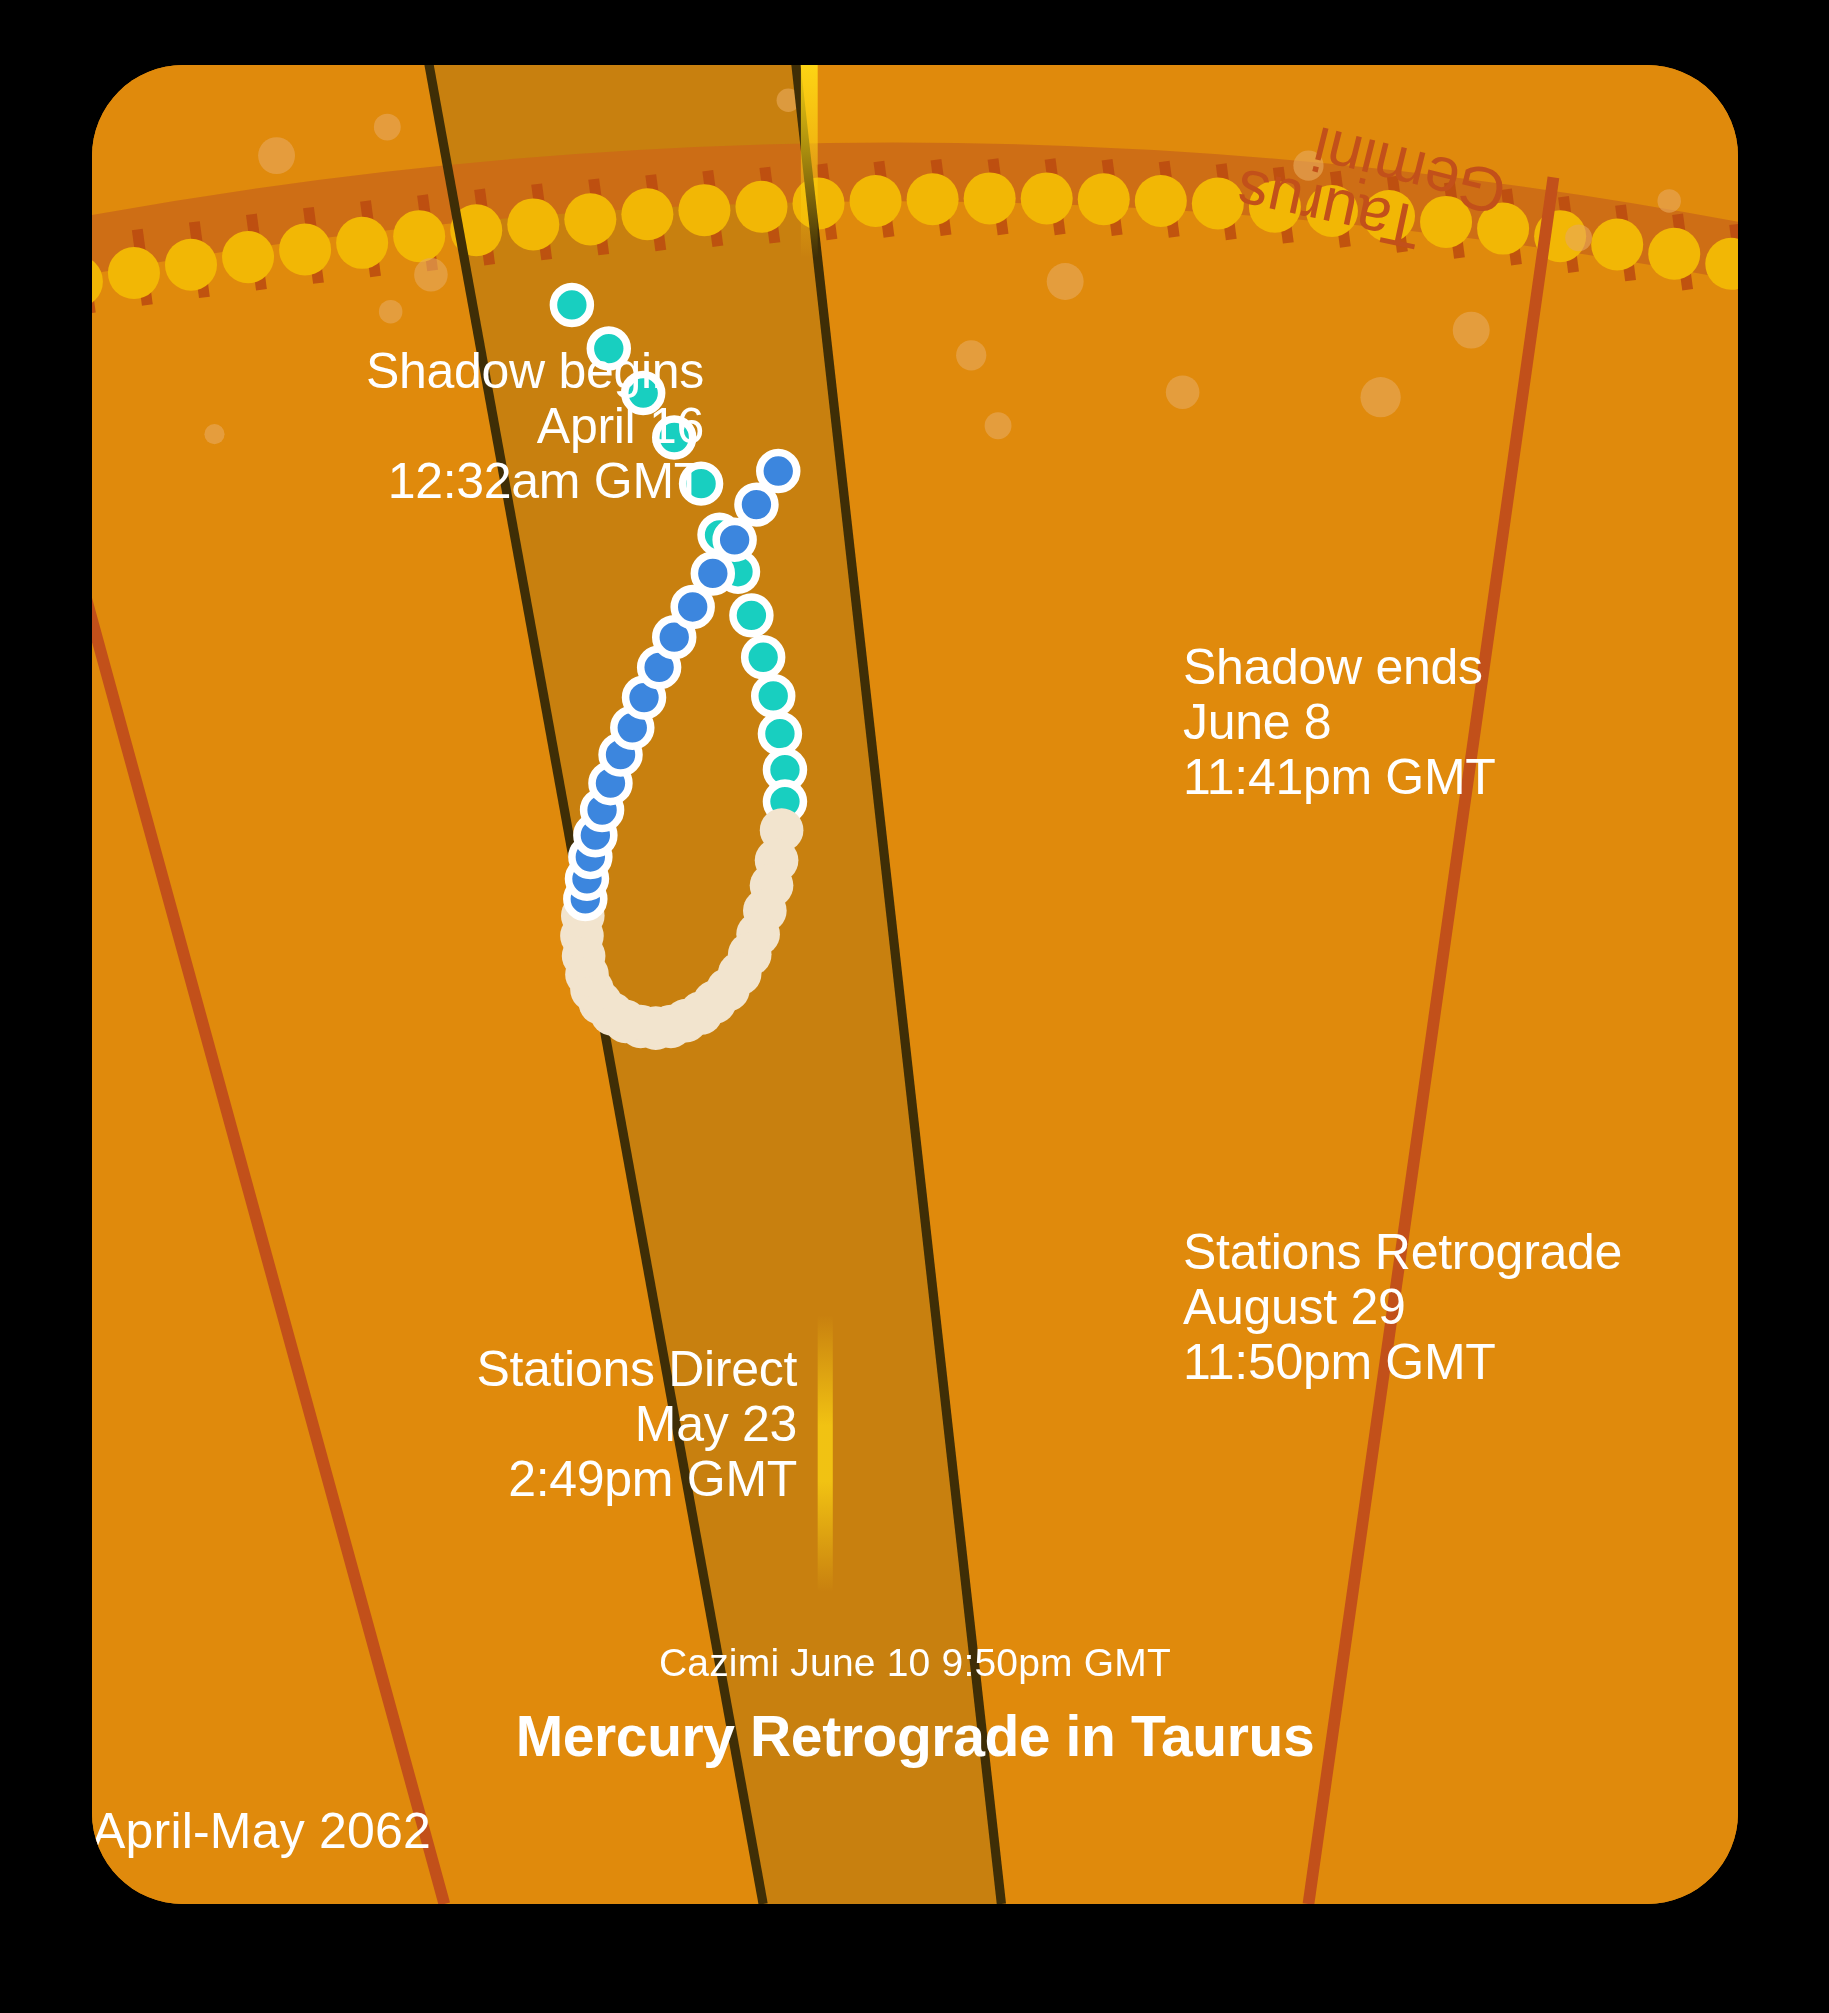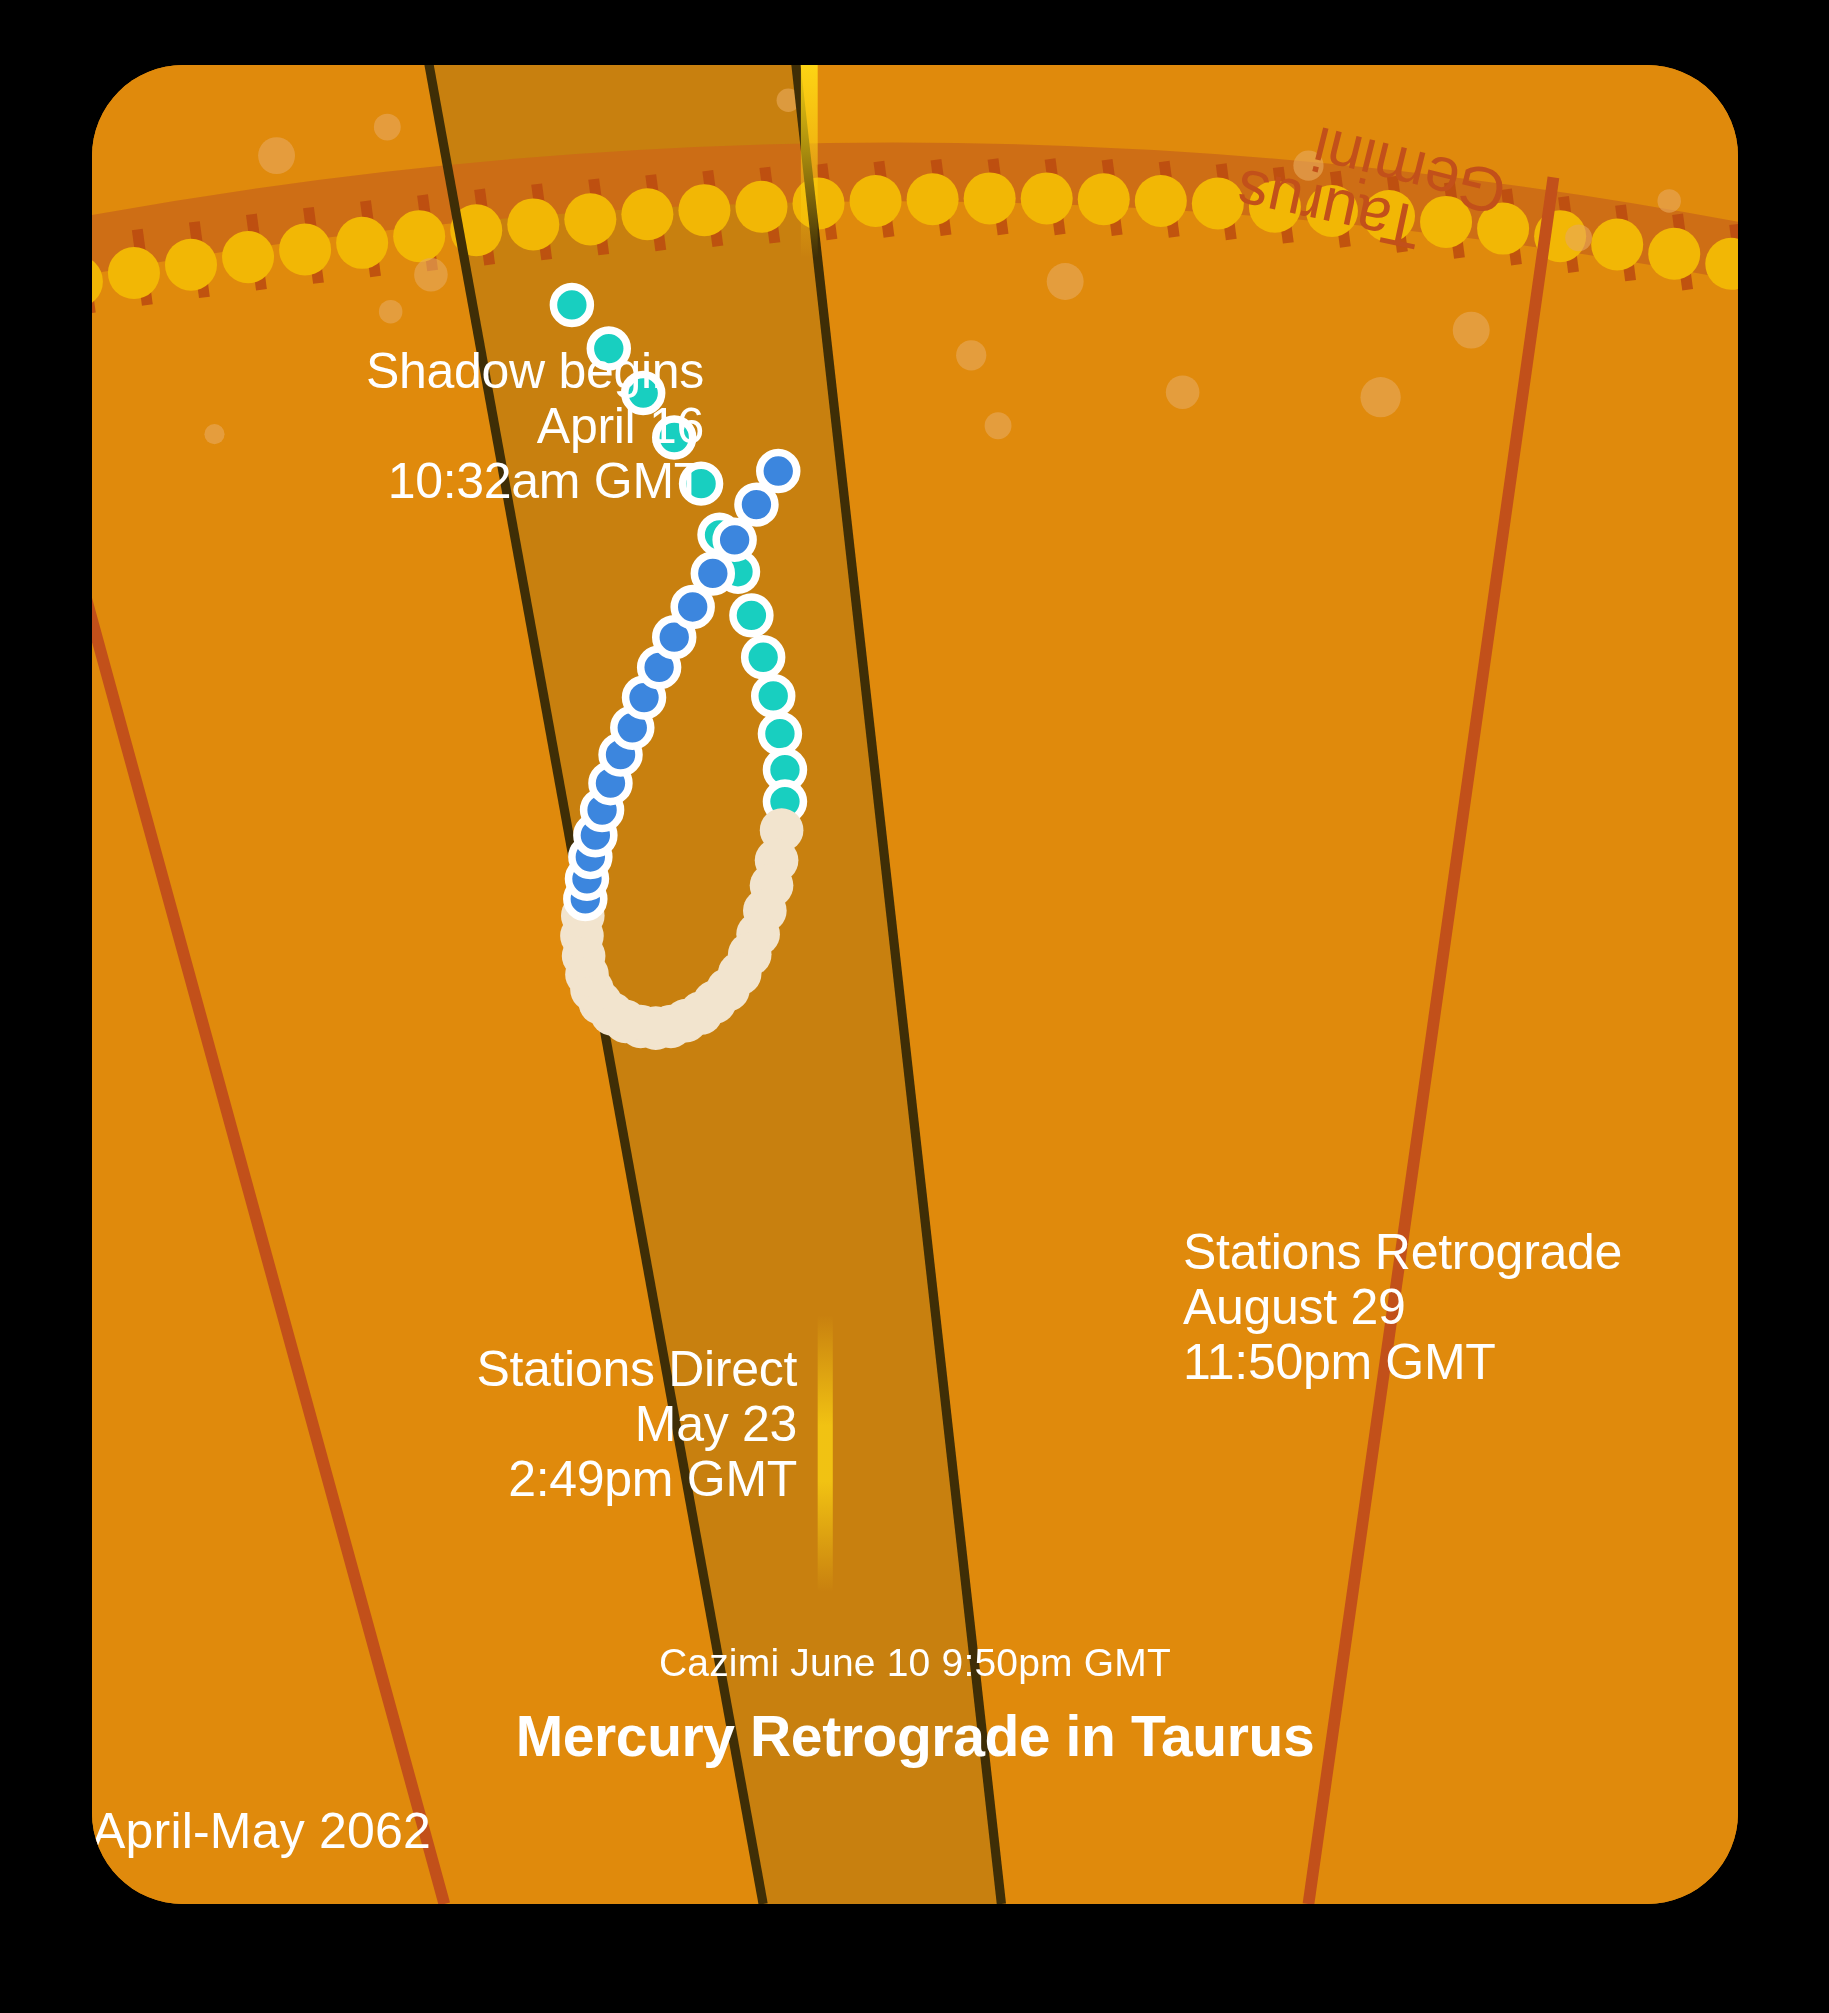--- a/index.html
+++ b/index.html
@@ -263,22 +263,25 @@
           <circle cx="740" cy="606" r="22"></circle>
           <circle cx="766" cy="566" r="22"></circle>
           <circle cx="792" cy="524" r="22"></circle>
           <circle cx="818" cy="484" r="22"></circle>
         </g>
       </g>
     </svg>
 
     <div class="callout right" id="shadow-begins">Shadow begins
 April 16
-10:32am GMT</div>
-
+12:32am GMT</div>
+
+    <div class="callout left" id="shadow-ends">Shadow ends
+June 8
+11:41pm GMT</div>
 
     <div class="callout left" id="stations-retro">Stations Retrograde
 August 29
 11:50pm GMT</div>
 
     <div class="callout right" id="stations-direct">Stations Direct
 May 23
 2:49pm GMT</div>
 
     <div id="cazimi">Cazimi June 10 9:50pm GMT</div>

